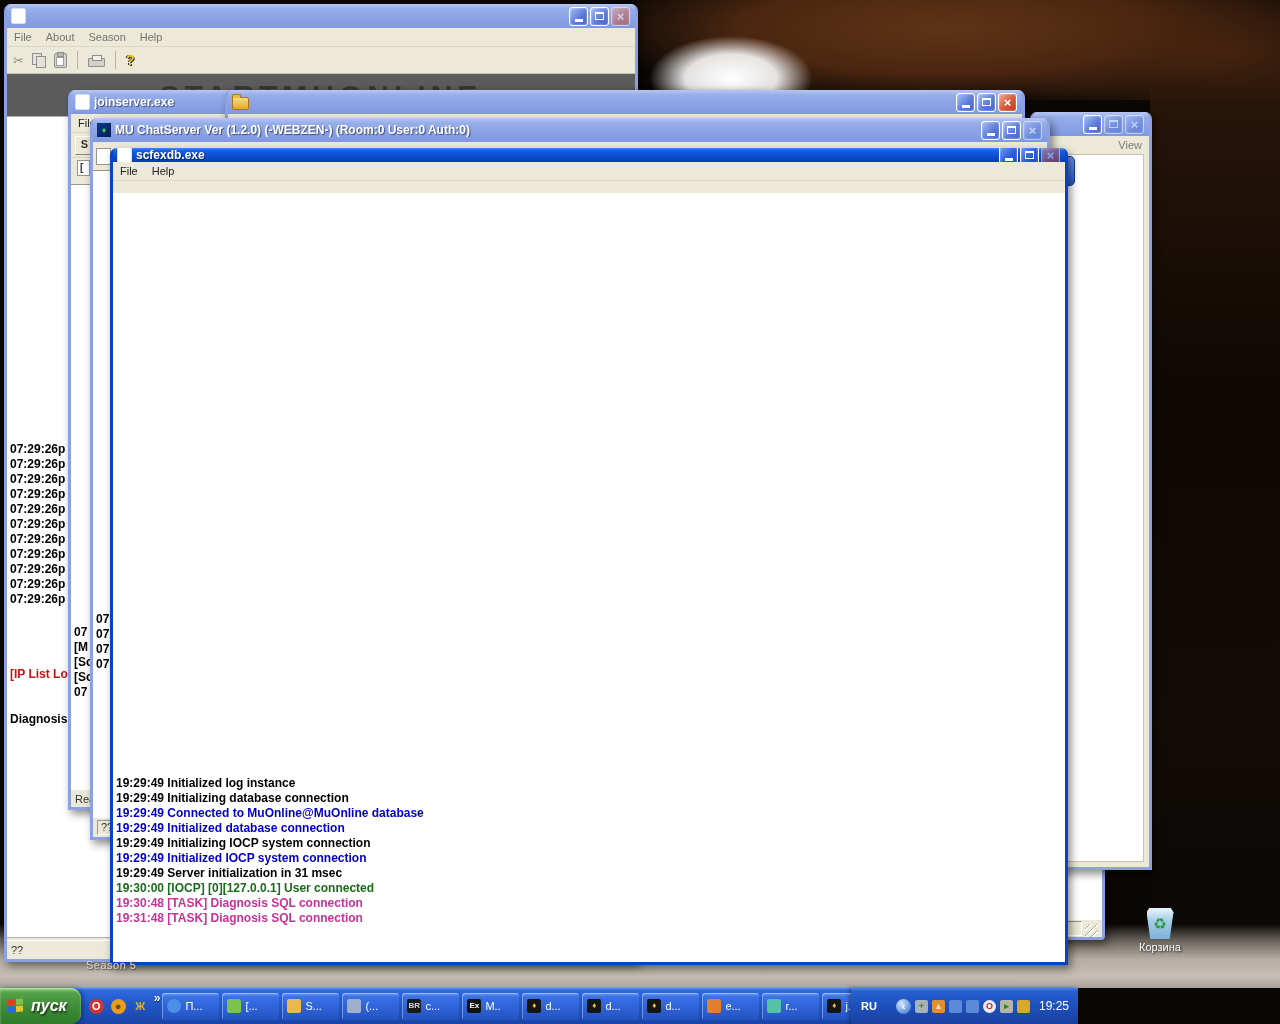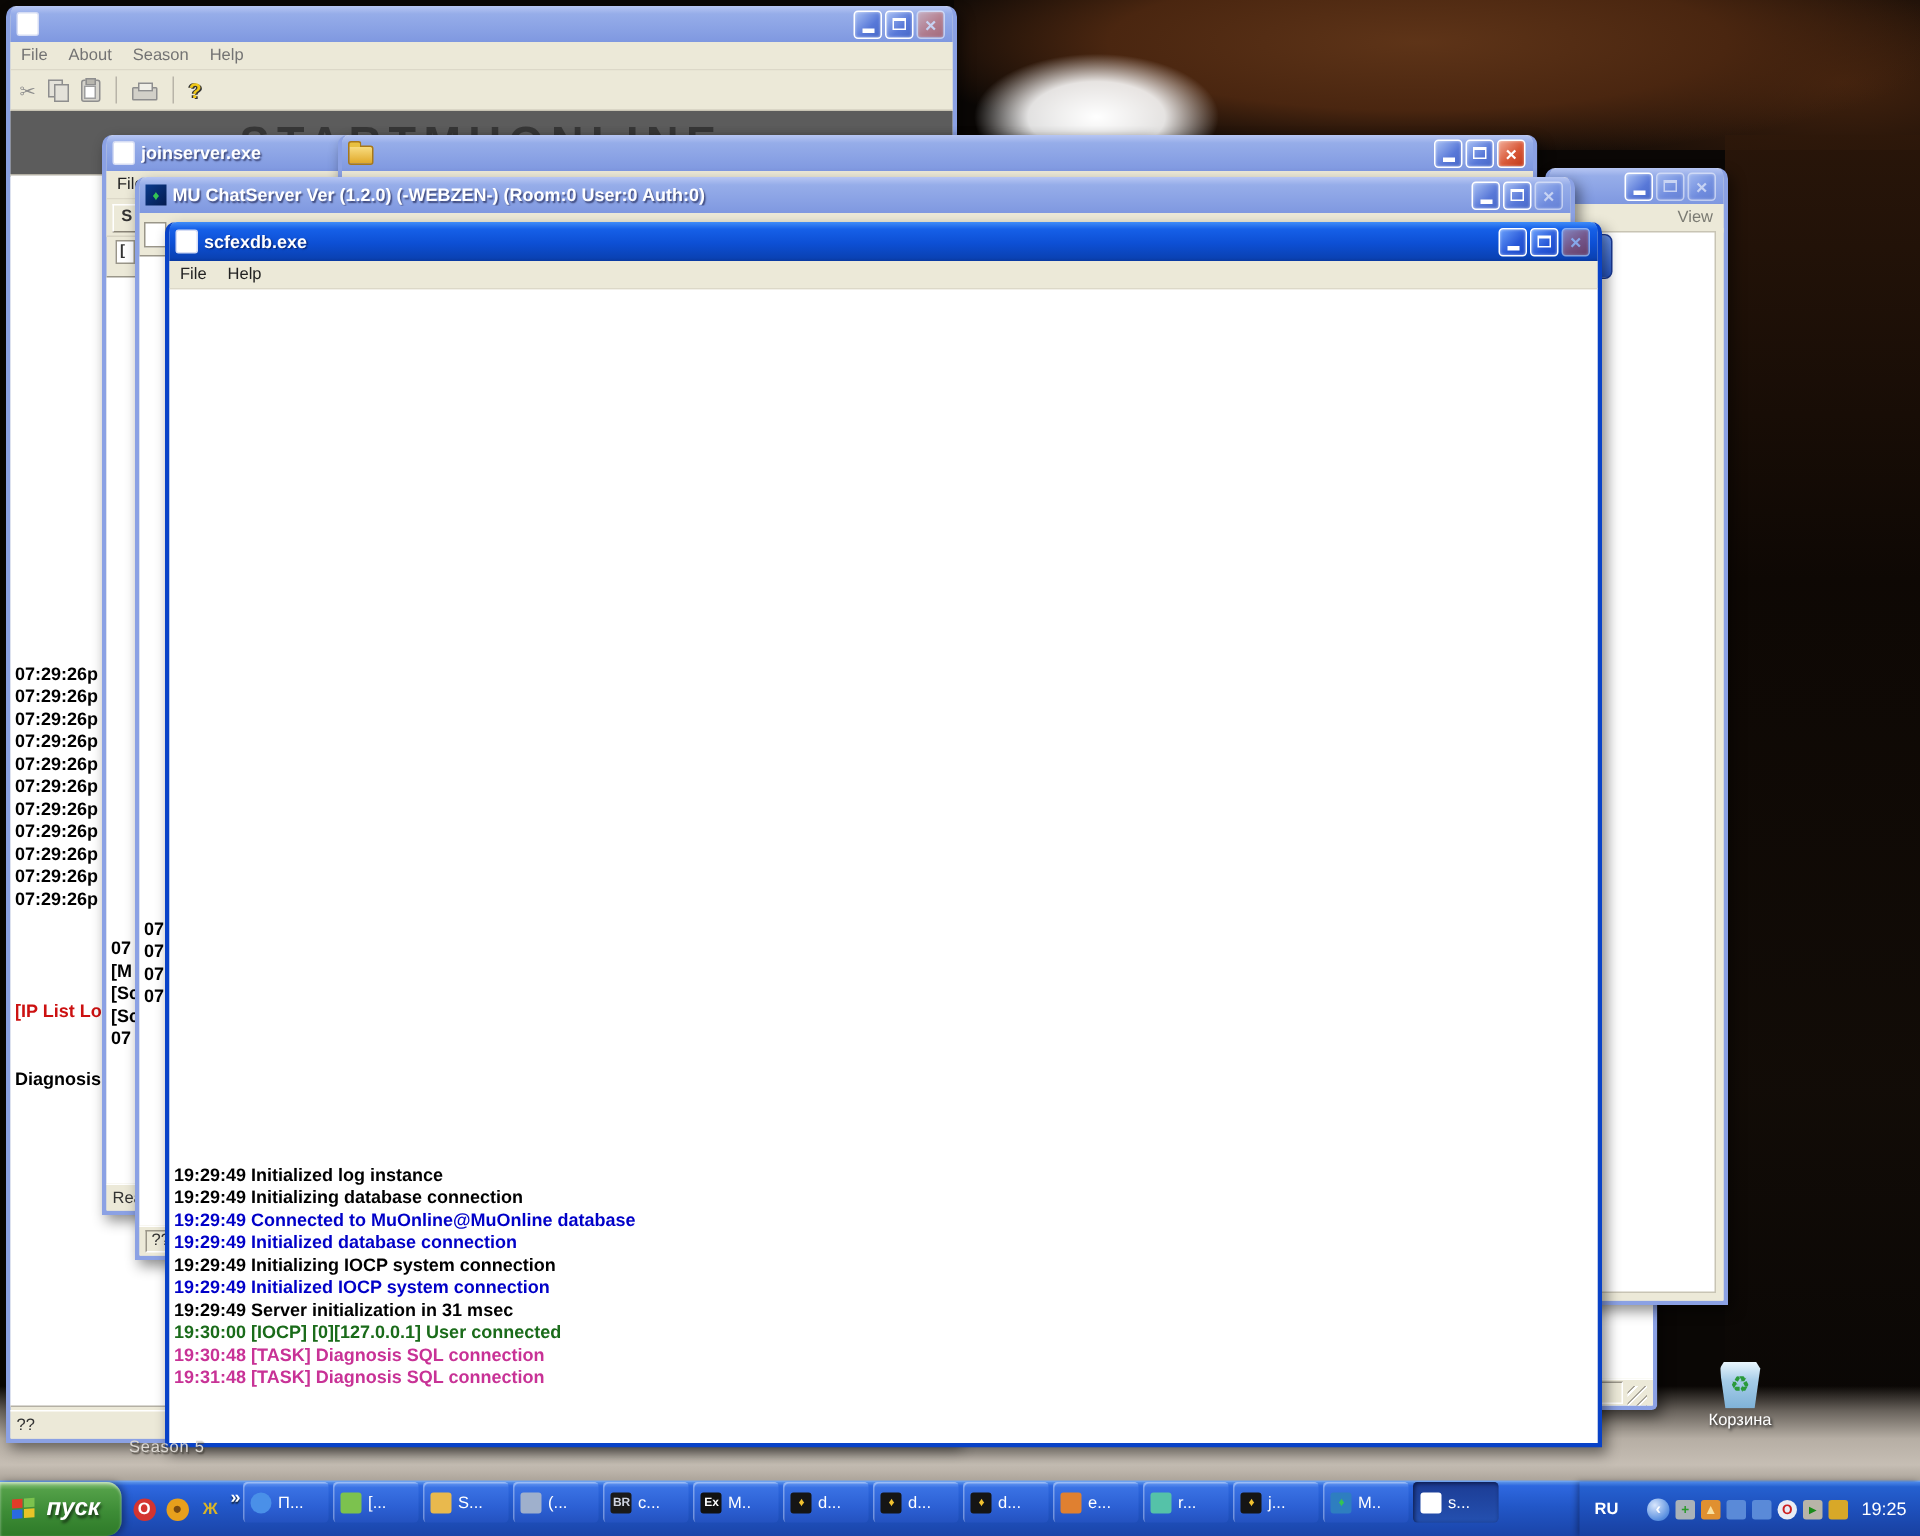--- a/index.html
+++ b/index.html
@@ -101,25 +101,25 @@
   #ab-bluefrag{position:absolute;left:22px;top:4px;width:18px;height:28px;border-radius:5px;
     background:linear-gradient(#6a96f0,#2858c8);border:1px solid #1a3a98}
   
   #win-chatserver{left:90px;top:118px;width:960px;height:722px;z-index:15}
   .cs-box{position:absolute;left:3px;top:30px;width:13px;height:15px;background:#fff;border:1px solid #9a9689}
   #cs-content{position:absolute;left:0;top:52px;right:0;bottom:20px;background:#fff;border-top:1px solid #9a9689}
   #cs-log{left:3px;top:411px}
   #cs-status{bottom:0;height:19px}
   
   #win-scfexdb{left:110px;top:148px;width:958px;height:817px;z-index:16}
-  #win-scfexdb .tbar{height:26px}
+  #win-scfexdb .tbar{height:14px}
   #scf-content{position:absolute;left:0;top:45px;right:0;bottom:0;background:#fff}
   #scf-log{left:3px;top:553px}
   
-  #taskbar{position:absolute;left:0;top:988px;width:1280px;height:36px;z-index:100;display:flex;
+  #taskbar{position:absolute;left:0;top:988px;width:1078px;height:36px;z-index:100;display:flex;align-items:center;
     background:linear-gradient(180deg,#5a93e8 0%,#2e68e0 7%,#2257c8 45%,#1a44a8 100%);box-shadow:0 -1px 0 #6ca1f0}
   #start-btn{height:36px;flex:none;border-radius:0 10px 10px 0;display:flex;align-items:center;gap:6px;
     padding:0 14px 0 8px;cursor:pointer;
     background:linear-gradient(180deg,#95c884 0%,#53a048 14%,#3d8c36 55%,#2e7a28 100%);
     box-shadow:inset 0 1px 2px rgba(255,255,255,.55), 2px 0 5px rgba(0,0,0,.35)}
   .flag{width:17px;height:15px;display:grid;grid-template-columns:7px 7px;grid-template-rows:6px 6px;gap:1px;transform:skewY(-5deg)}
   .flag i{display:block}
   #start-label{font:italic bold 16px "Liberation Sans",sans-serif;color:#fff;text-shadow:1px 2px 2px rgba(0,0,0,.6)}
   .ql{display:flex;align-items:center;gap:7px;padding:0 8px;flex:none}
   .ql-ico{width:15px;height:15px;display:flex;align-items:center;justify-content:center;

